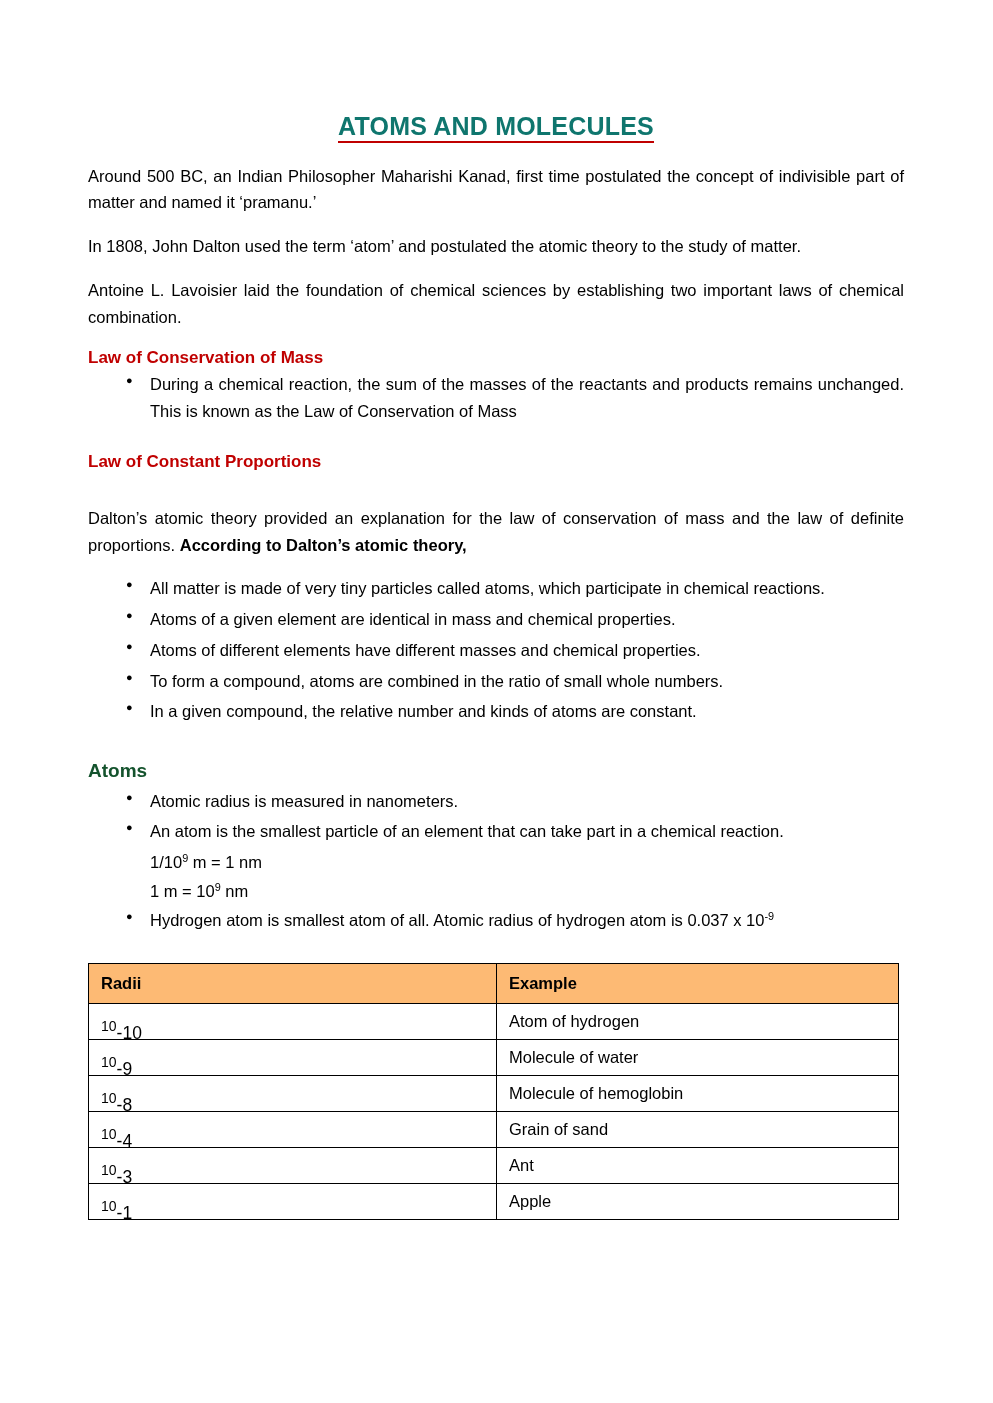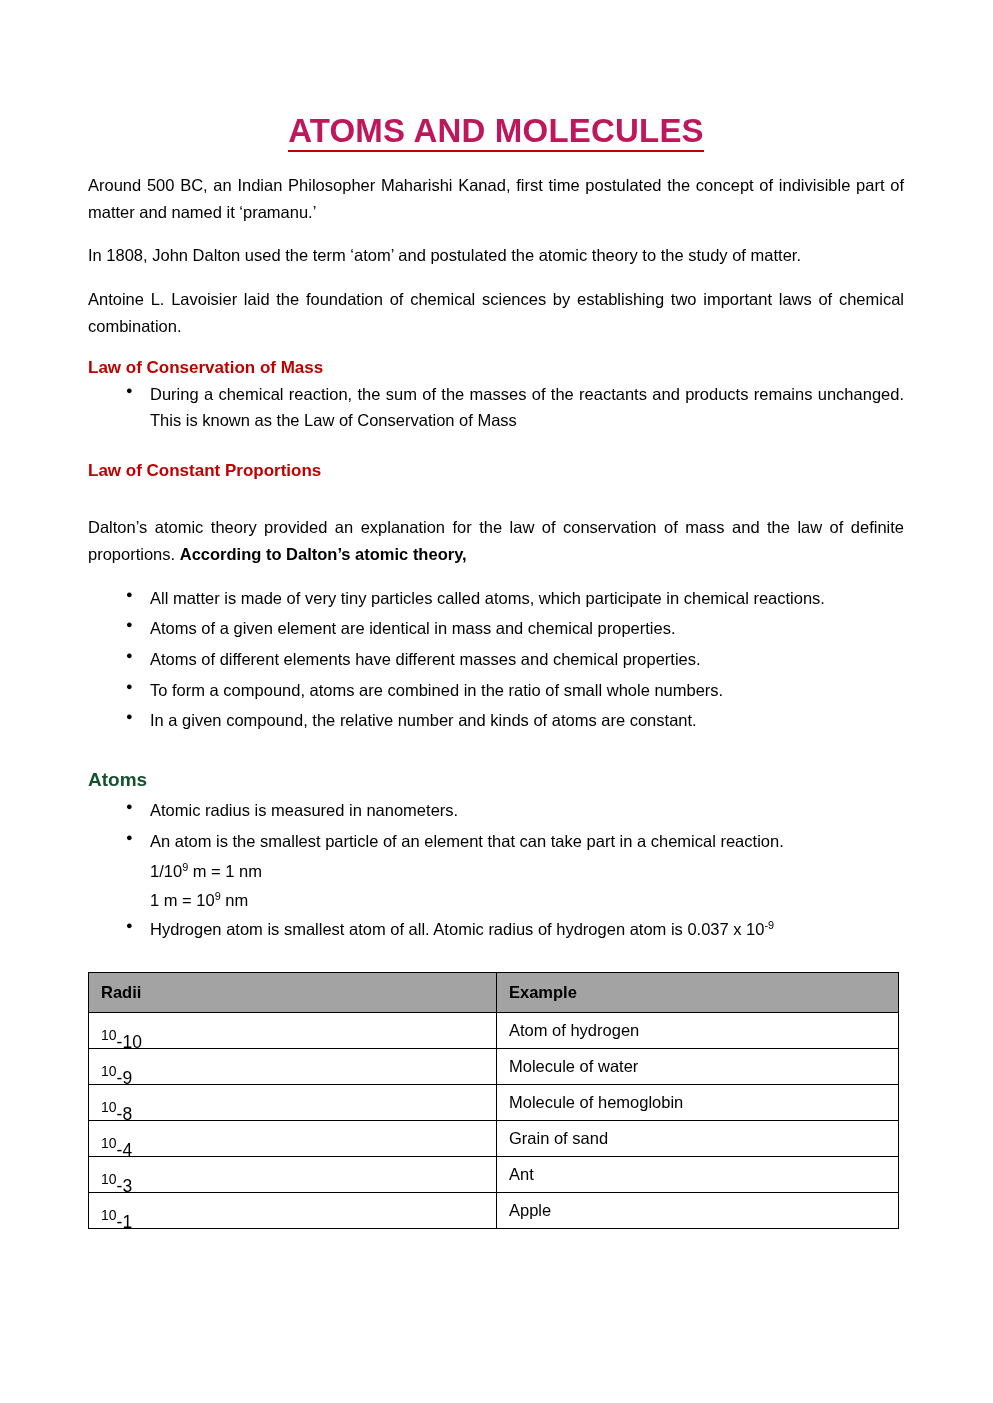--- a/index.html
+++ b/index.html
@@ -26,23 +26,23 @@
   .content {
     position: absolute;
     left: 88px;
     top: 112px;
     width: 816px;
   }
 
   
   .doc-title {
     text-align: center;
-    color: #be185d;
-    font-weight: bold;
-    font-size: 33px;
+    color: #0f766e;
+    font-weight: bold;
+    font-size: 25px;
     letter-spacing: 0.2px;
     margin: 0 0 22px 0;
     line-height: 1.15;
   }
   .doc-title span {
     border-bottom: 2.5px solid #C00000;
     padding-bottom: 1px;
   }
 
   
@@ -116,21 +116,21 @@
   table.radii-table th,
   table.radii-table td {
     border: 1.3px solid #000000;
     padding: 6px 10px 7px 12px;
     font-size: 16.5px;
     text-align: left;
     vertical-align: middle;
     height: 22px;
   }
   table.radii-table th {
-    background: #a3a3a3;
+    background: #fdba74;
     font-weight: bold;
     height: 26px;
   }
   table.radii-table col.c1 { width: 408px; }
   table.radii-table col.c2 { width: 402px; }
   .radiival {
     font-size: 14px;
     position: relative;
     top: 4px;
   }

